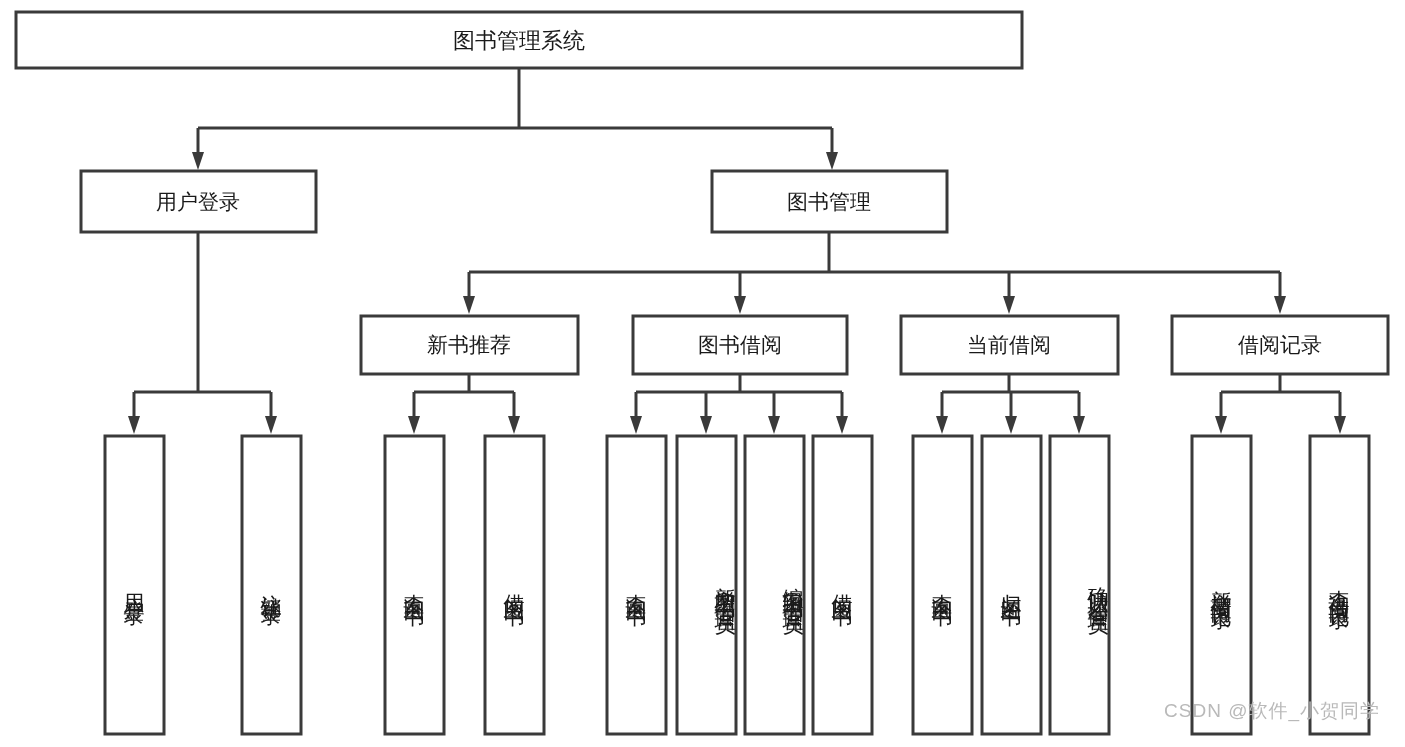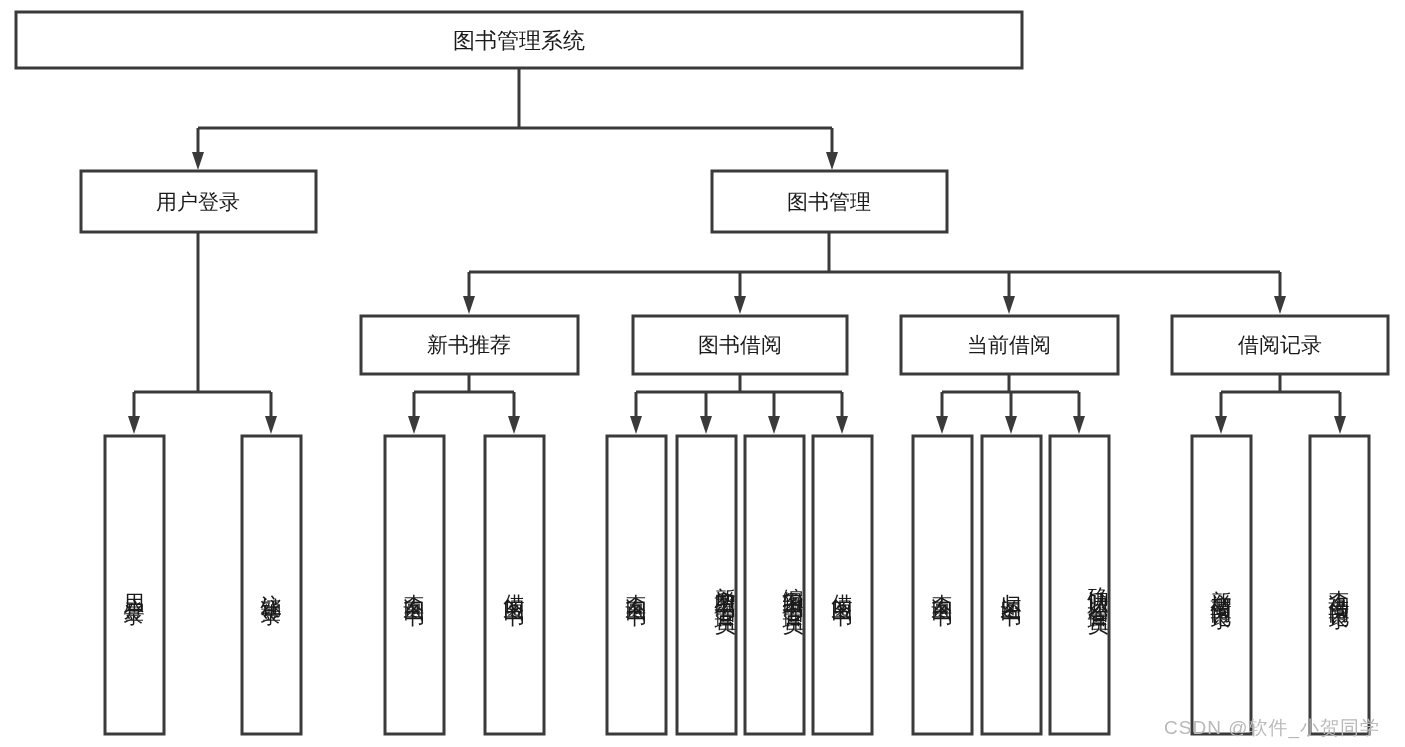--- a/index.html
+++ b/index.html
@@ -30,21 +30,21 @@
     letter-spacing:4px;
     display:flex;
     align-items:flex-start;
     justify-content:center;
     white-space:nowrap;
     pointer-events:none;
   }
   .vert-label.centered{align-items:center;}
   .watermark{
     position:absolute;
-    right:8px;bottom:6px;
+    right:8px;bottom:23px;
     font-family:"Liberation Sans","DejaVu Sans",sans-serif;
     font-size:19px;
     color:#b9b9b9;
     letter-spacing:1px;
     white-space:nowrap;
   }
 </style>
 </head>
 <body>
 

